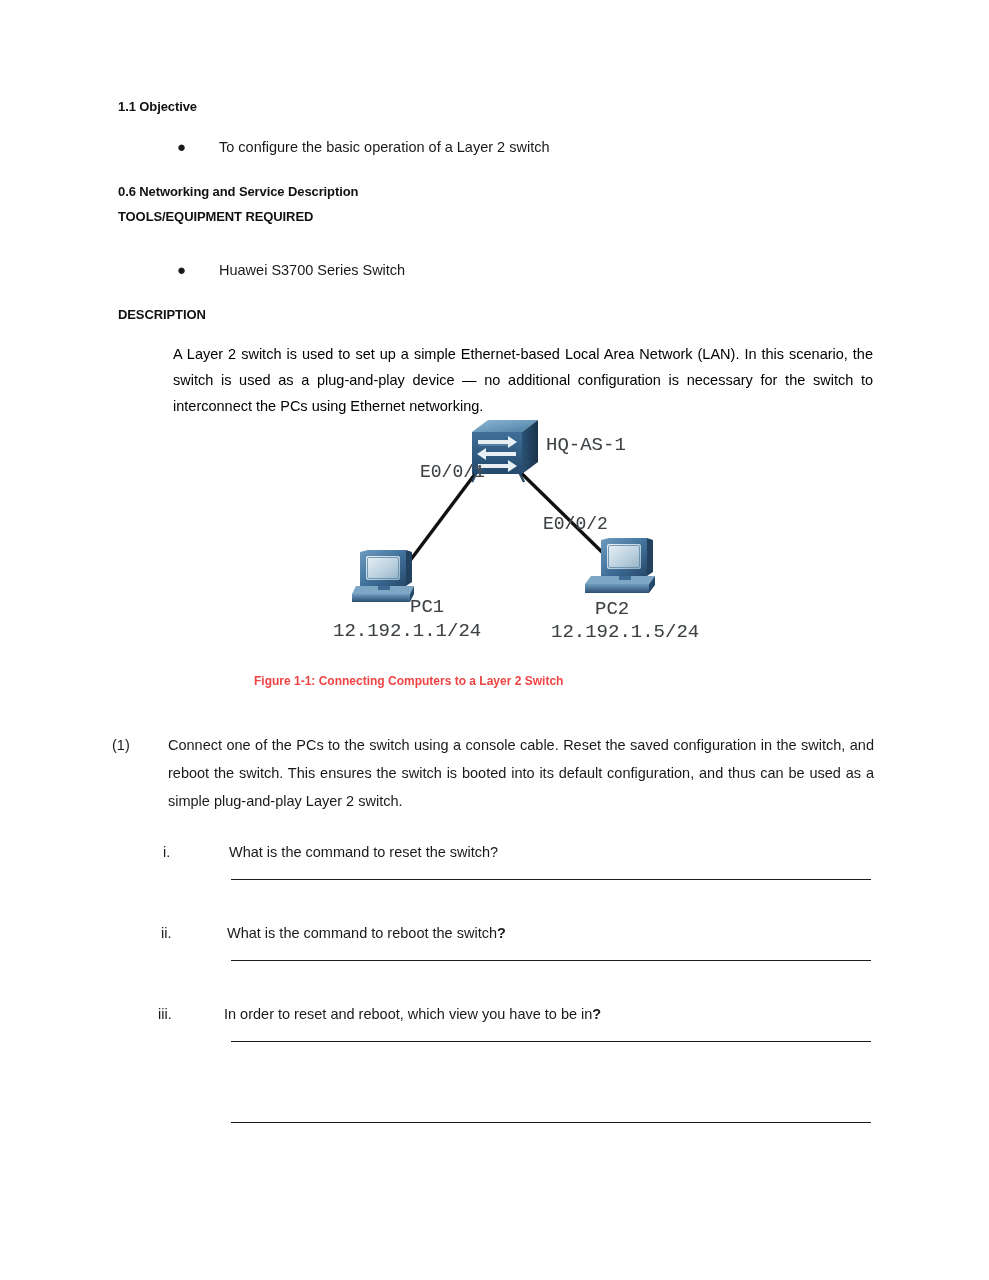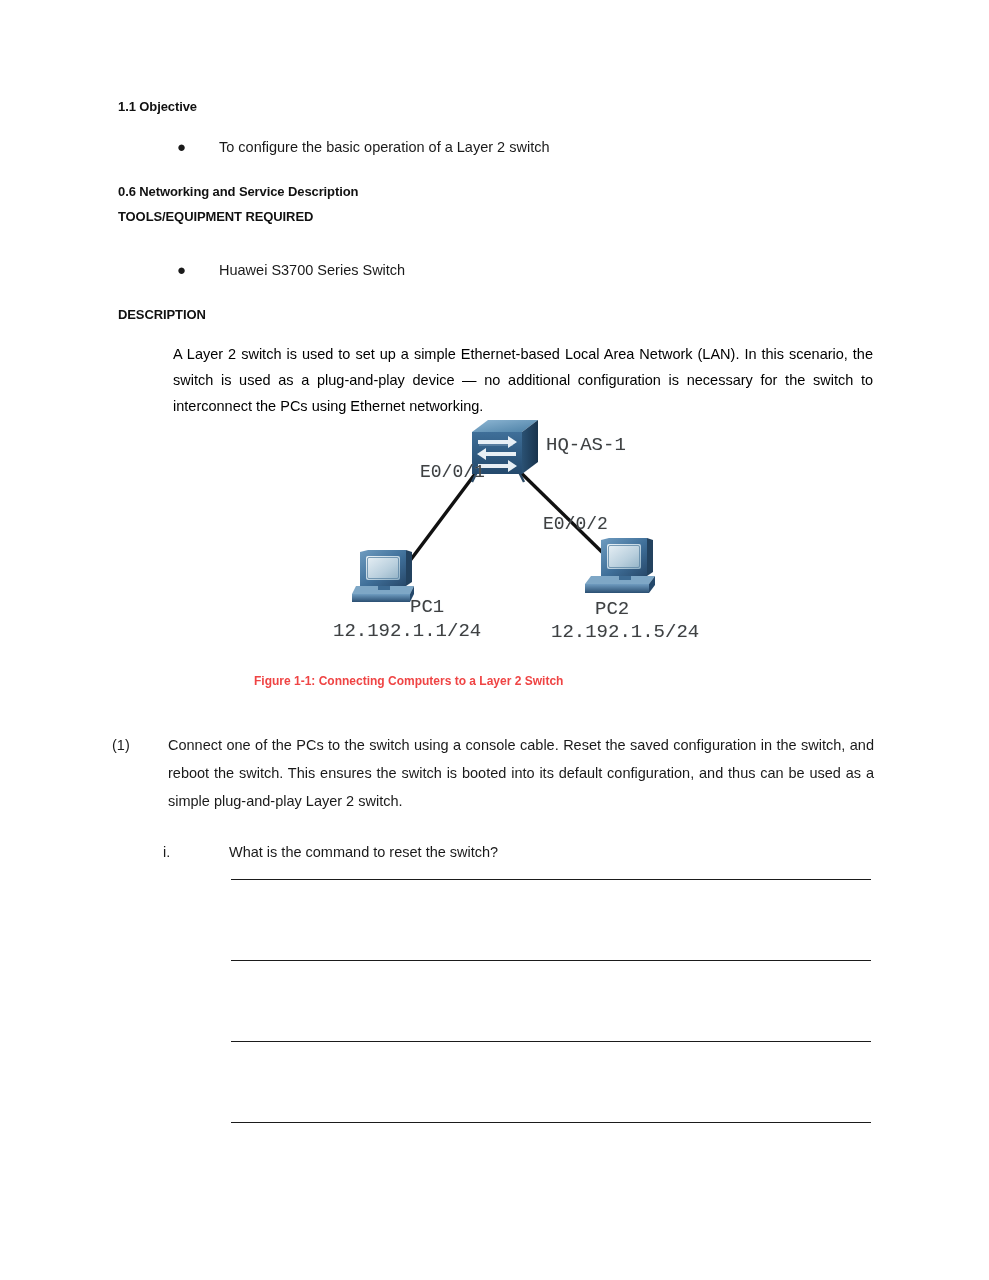--- a/index.html
+++ b/index.html
@@ -253,19 +253,27 @@
     <span class="marker">(1)</span>
     <span class="body">Connect one of the PCs to the switch using a console cable. Reset the saved configuration in the switch, and reboot the switch. This ensures the switch is booted into its default configuration, and thus can be used as a simple plug-and-play Layer 2 switch.</span>
   </div>
 
   <div class="roman-item" style="left:163px; top:841px; width:710px;">
     <span class="rnum">i.</span>
     <span class="rtext"><span>What is the command to reset the switch?</span><b></b></span>
   </div>
   <div class="answer-line" style="left:231px; top:879px; width:640px;"></div>
 
+  <div class="roman-item" style="left:161px; top:922px; width:710px;">
+    <span class="rnum">ii.</span>
+    <span class="rtext"><span>What is the command to reboot the switch</span><b>?</b></span>
+  </div>
   <div class="answer-line" style="left:231px; top:960px; width:640px;"></div>
 
+  <div class="roman-item" style="left:158px; top:1003px; width:710px;">
+    <span class="rnum">iii.</span>
+    <span class="rtext"><span>In order to reset and reboot, which view you have to be in</span><b>?</b></span>
+  </div>
   <div class="answer-line" style="left:231px; top:1041px; width:640px;"></div>
 
   <div class="answer-line" style="left:231px; top:1122px; width:640px;"></div>
 
 </div>
 
 </body></html>

